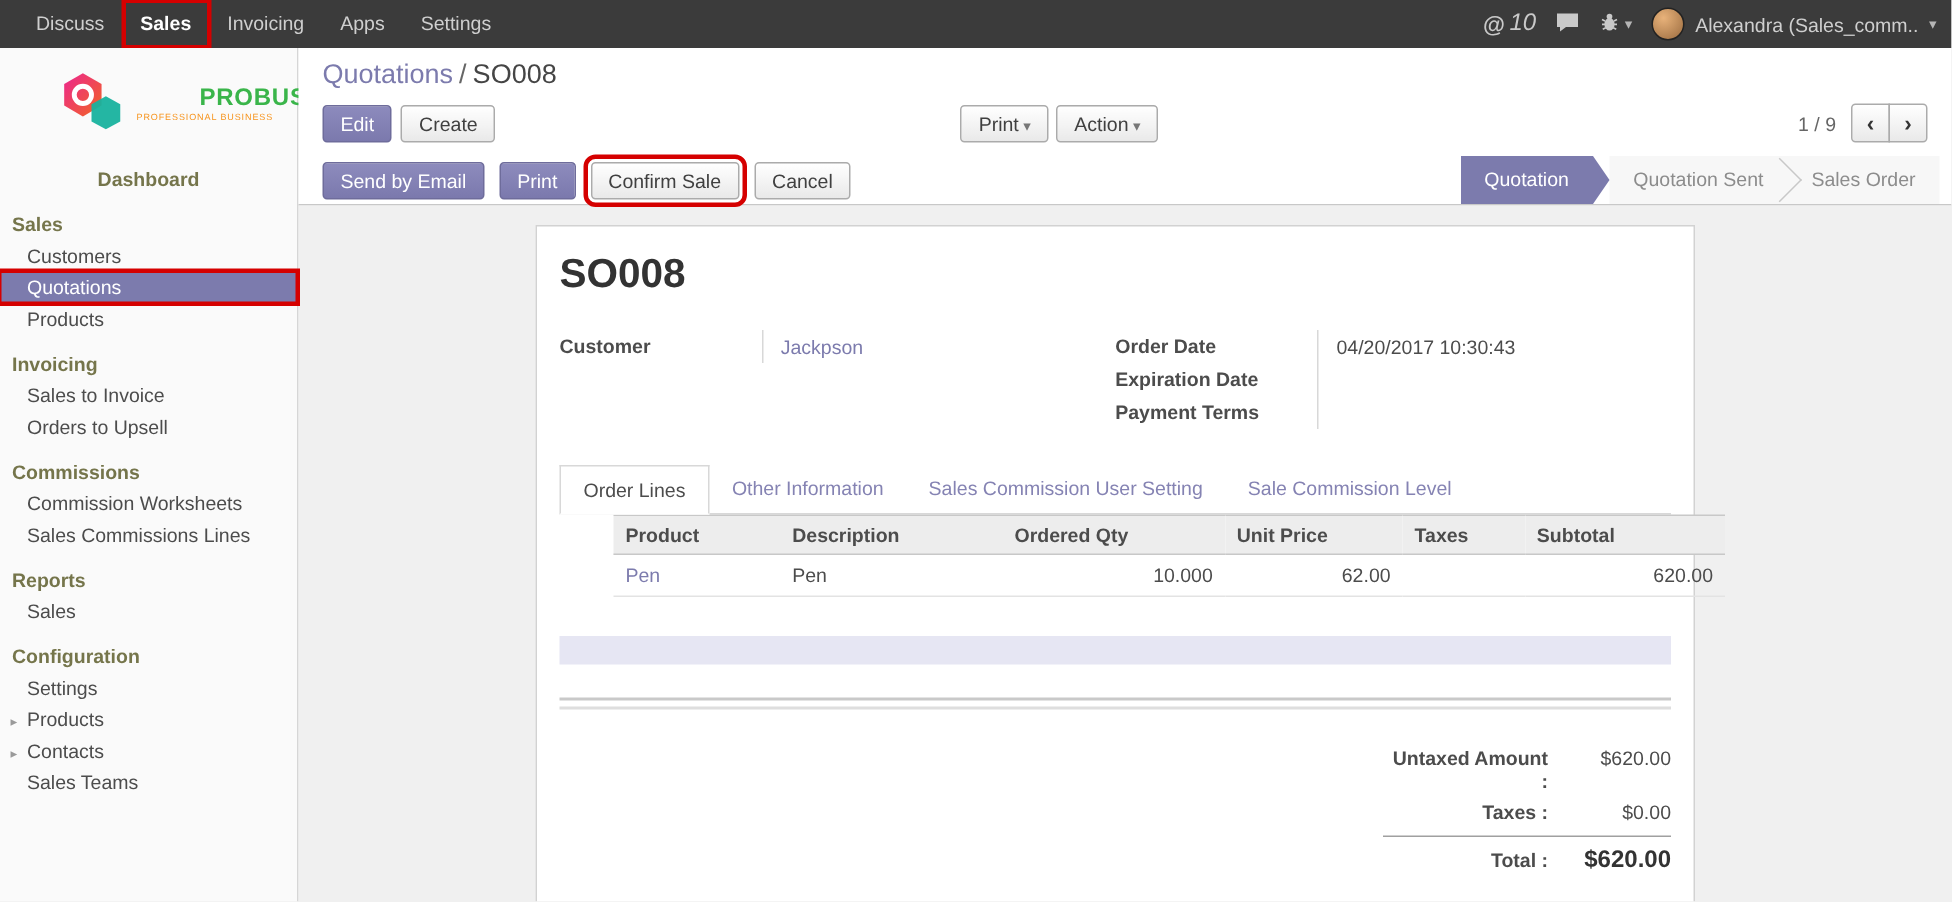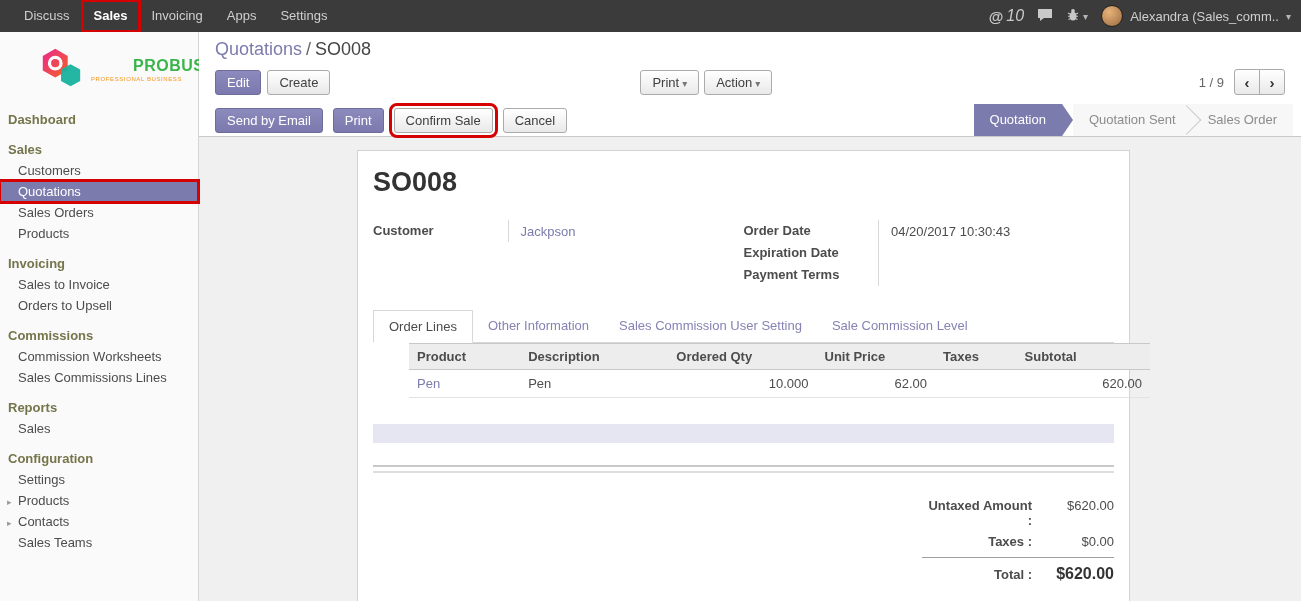--- a/index.html
+++ b/index.html
@@ -23,21 +23,21 @@
   
   .layout { display: flex; height: 569px; }
   .sidebar { width: 199px; background: #fafafa; border-right: 1px solid #d6d6d6; flex: none; overflow: visible; }
   .main { flex: 1; display: flex; flex-direction: column; min-width: 0; }
 
   
   .logo { padding: 14px 10px 16px 38px; display: flex; align-items: center; gap: 7px; }
   .logo-title { font-size: 16px; font-weight: bold; color: #3ab54a; letter-spacing: .5px; margin-left: 42px; }
   .logo-sub { font-size: 6px; color: #f7941d; letter-spacing: .6px; margin-top: 1px; }
   .nav-heading { font-weight: bold; color: #75754b; padding: 3px 8px; margin-top: 9px; cursor: pointer; }
-  .nav-heading:first-child { margin-top: 0; }
+  .nav-heading:first-child { margin-top: 0; text-align: center; }
   .nav-item { padding: 3px 8px 3px 18px; color: #4c4c4c; cursor: pointer; position: relative; line-height: 15px; }
   .nav-item.selected { background: #7c7bad; color: #fff; }
   .nav-arrow { position: absolute; left: 7px; font-size: 9px; color: #9a9a9a; top: 5px; }
 
   
   .control-panel { background: #fff; padding: 7px 16px 9px 16px; }
   .breadcrumb { font-size: 18px; margin-bottom: 9px; }
   .breadcrumb a { color: #7c7bad; text-decoration: none; cursor: pointer; }
   .bc-sep { color: #666; margin: 0 4px; }
   .bc-current { color: #454545; }
@@ -170,21 +170,20 @@
       <span class="logo-text">
         <div class="logo-title">PROBUSE</div>
         <div class="logo-sub">PROFESSIONAL BUSINESS</div>
       </span>
     </div>
     <nav>
         <div class="nav-heading">Dashboard</div>
         <div class="nav-heading">Sales</div>
         <div class="nav-item"><span class="nav-label">Customers</span></div>
         <div class="nav-item selected annotated"><span class="nav-label">Quotations</span></div>
-        <div class="nav-item"><span class="nav-label">Sales Orders</span></div>
         <div class="nav-item"><span class="nav-label">Products</span></div>
         <div class="nav-heading">Invoicing</div>
         <div class="nav-item"><span class="nav-label">Sales to Invoice</span></div>
         <div class="nav-item"><span class="nav-label">Orders to Upsell</span></div>
         <div class="nav-heading">Commissions</div>
         <div class="nav-item"><span class="nav-label">Commission Worksheets</span></div>
         <div class="nav-item"><span class="nav-label">Sales Commissions Lines</span></div>
         <div class="nav-heading">Reports</div>
         <div class="nav-item"><span class="nav-label">Sales</span></div>
         <div class="nav-heading">Configuration</div>

